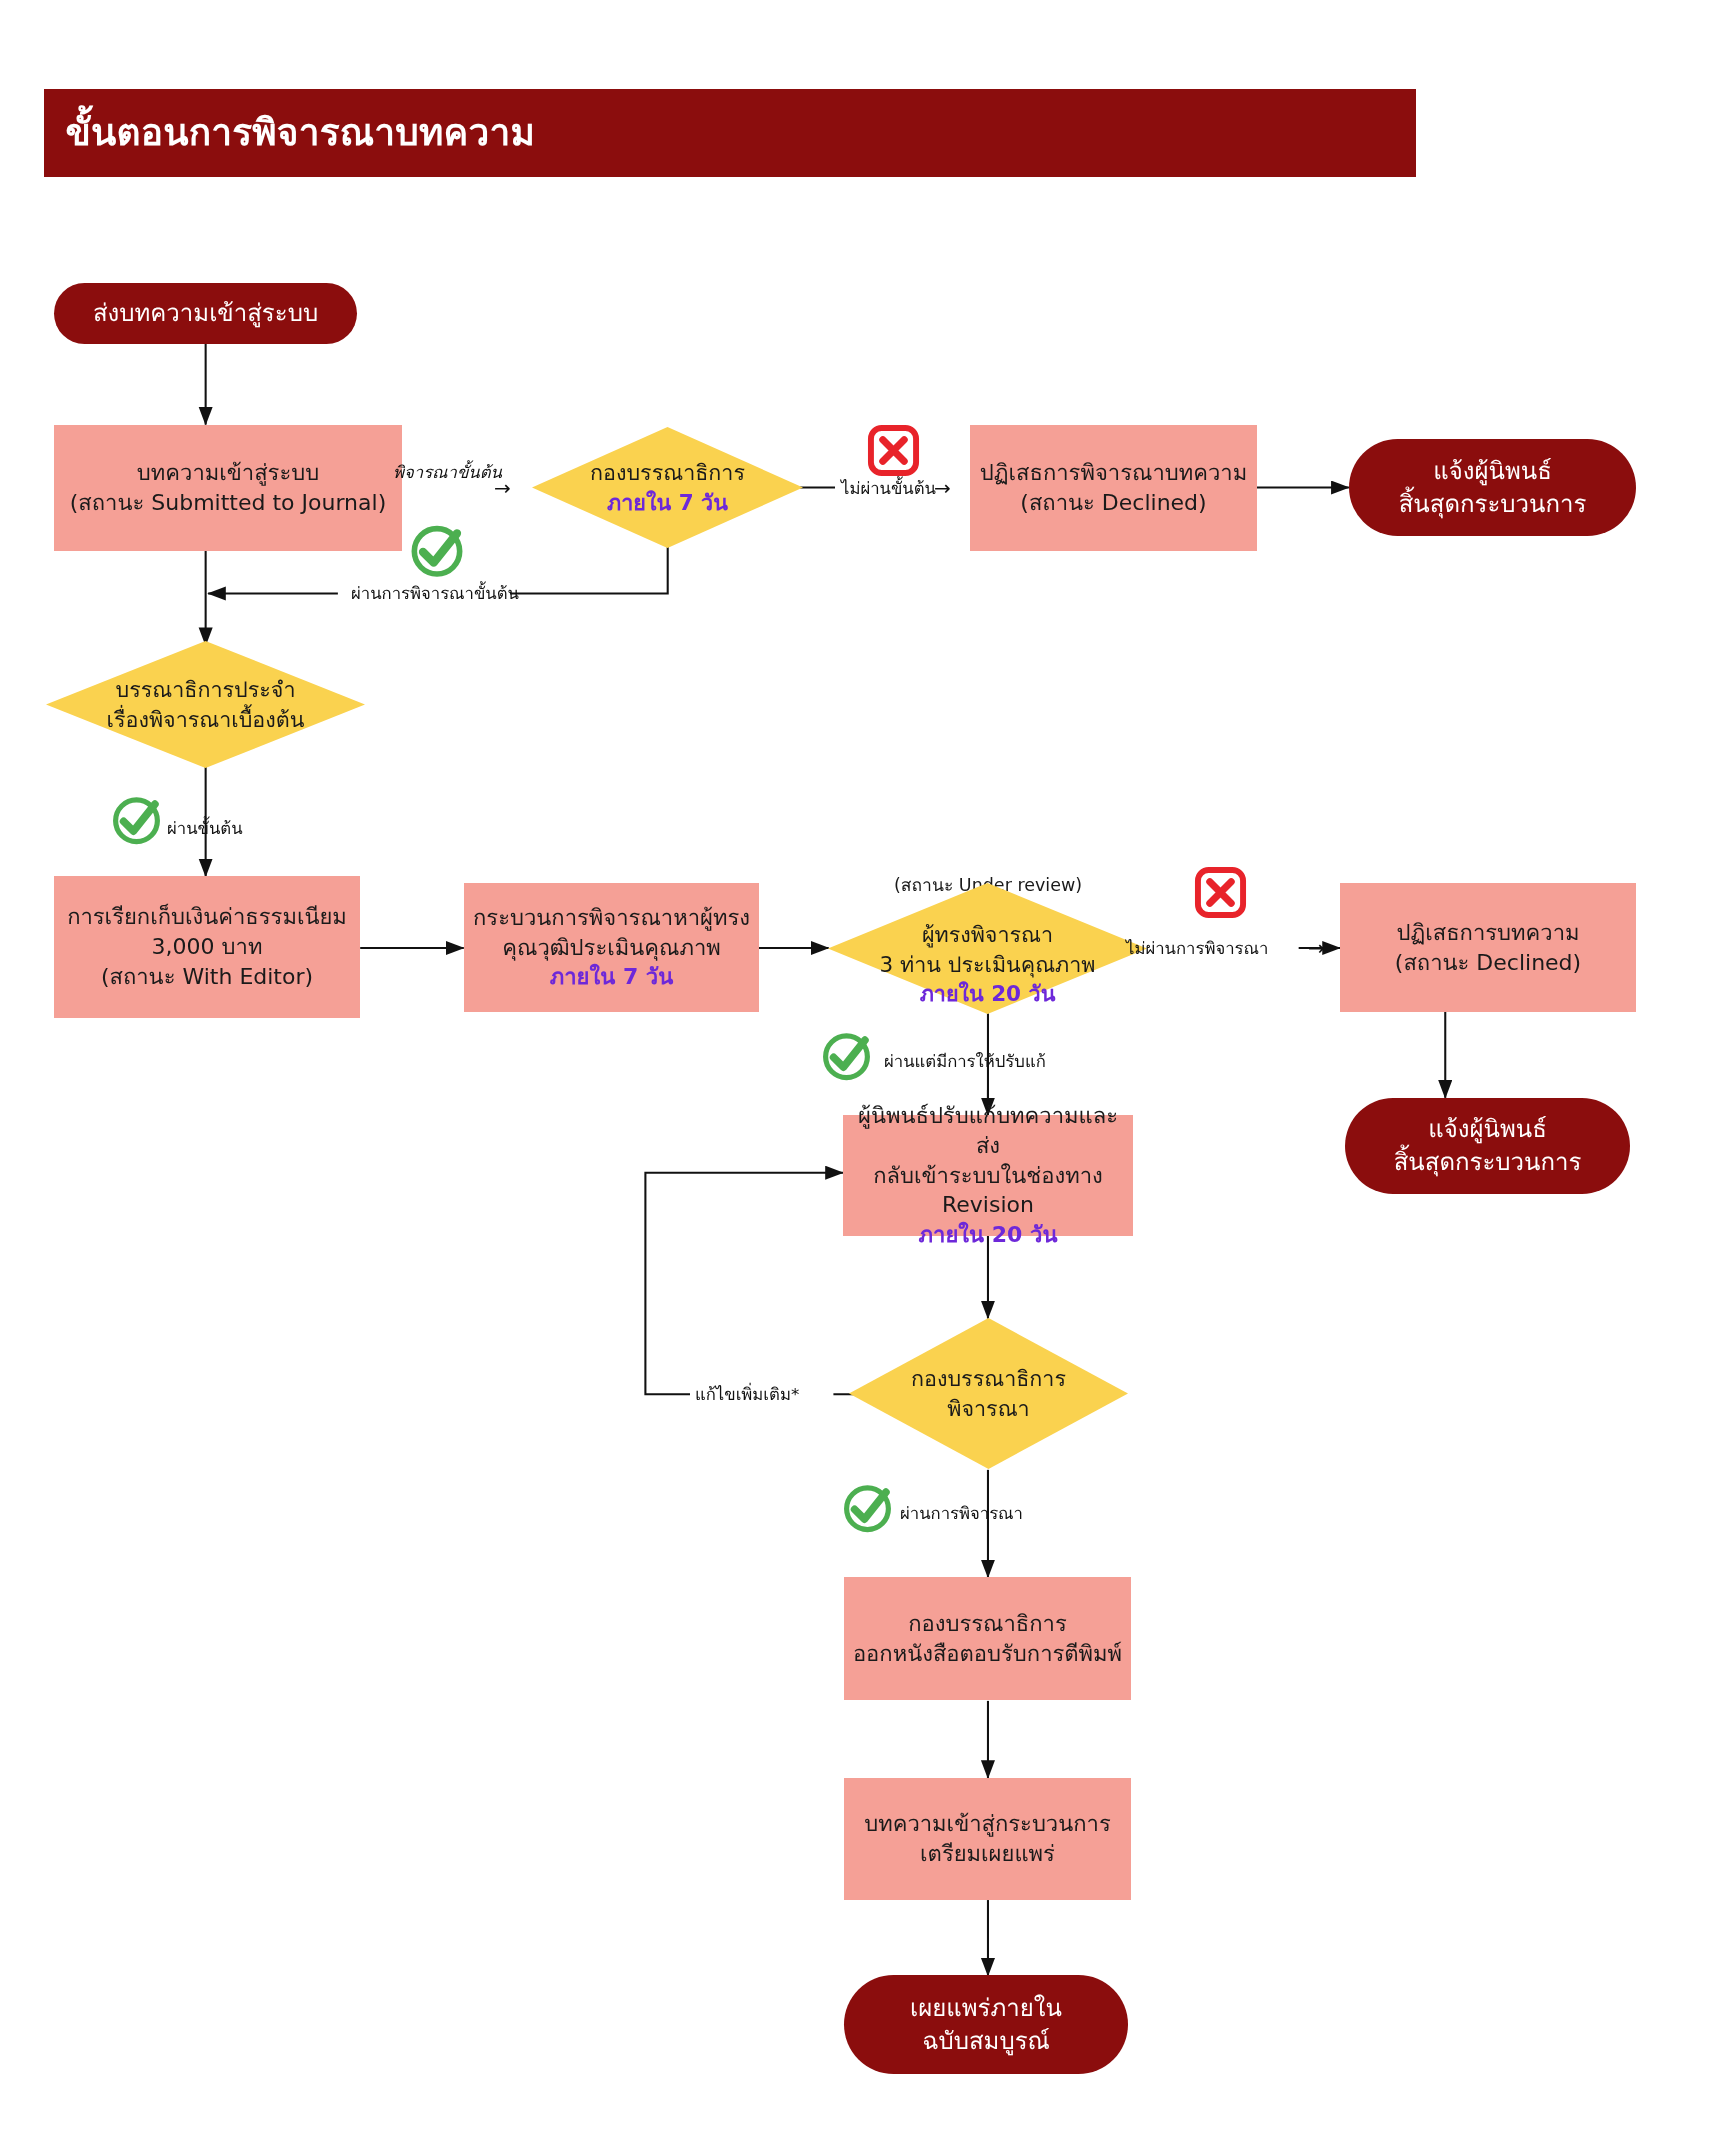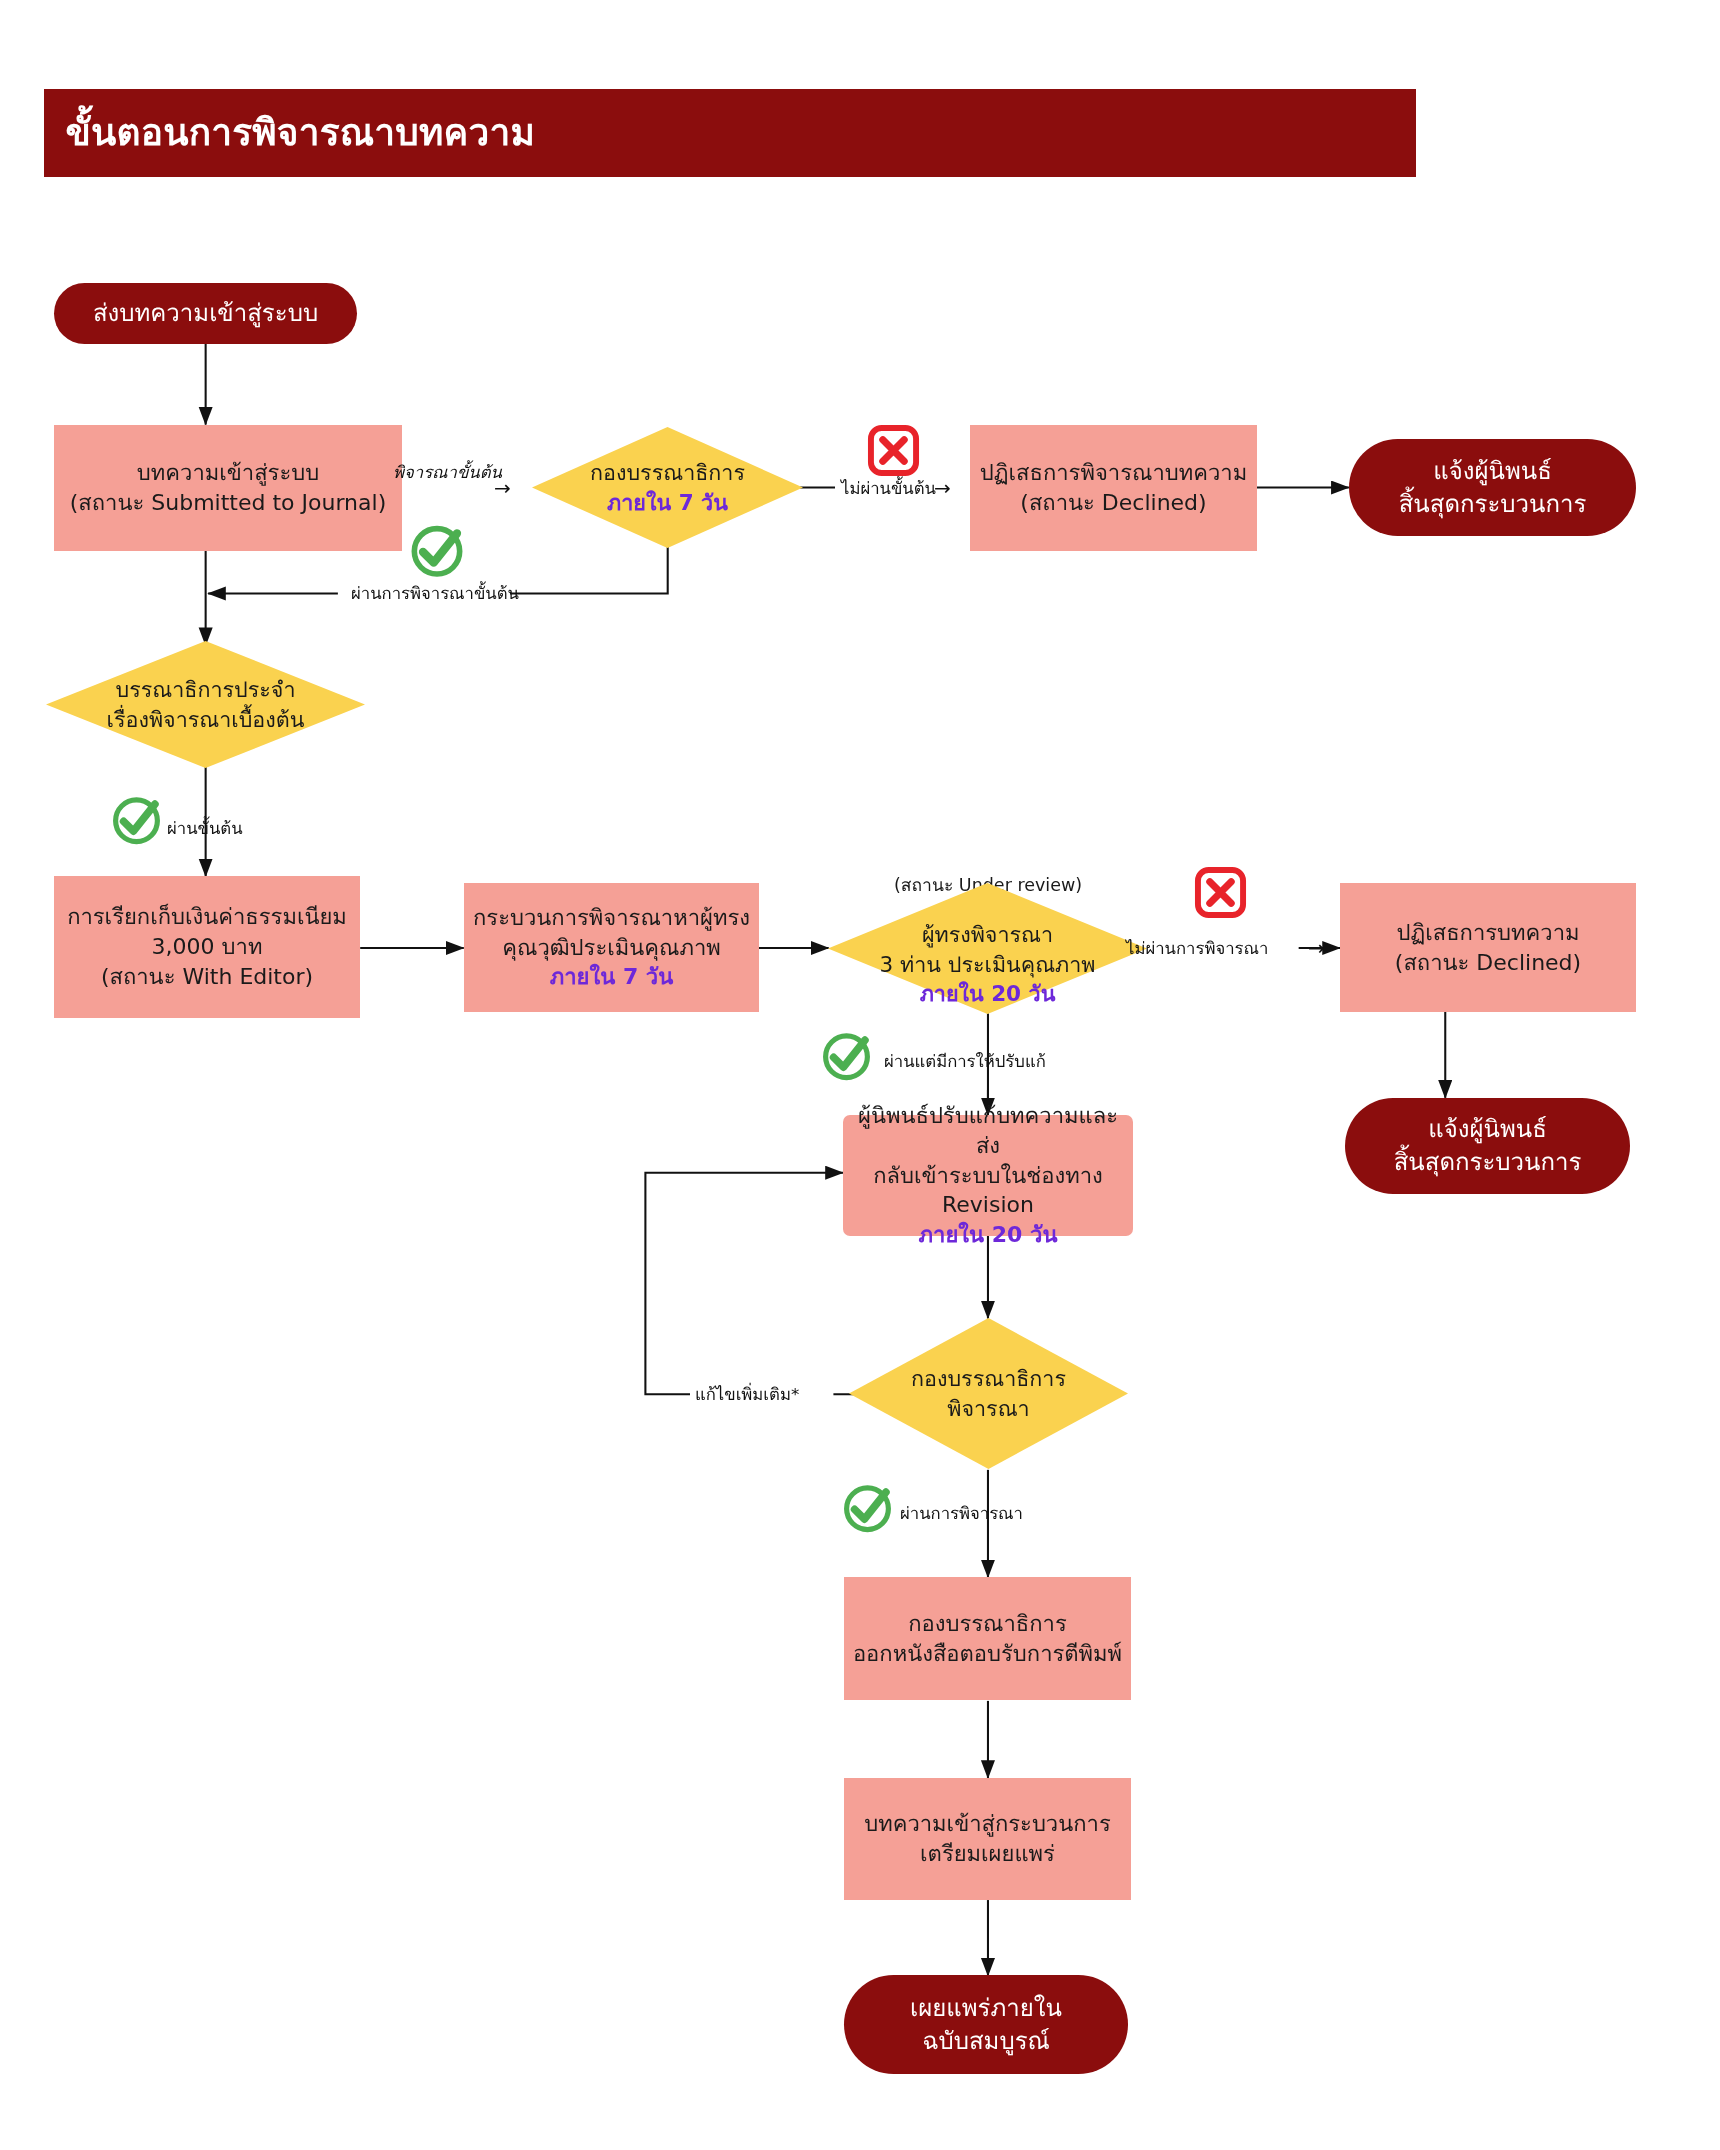--- a/index.html
+++ b/index.html
@@ -199,21 +199,21 @@
     </div>
   </div>
 
   <div class="node terminator" style="left:1345px;top:1098px;width:285px;height:96px;">
     <div class="inner">
       <div>แจ้งผู้นิพนธ์</div>
       <div>สิ้นสุดกระบวนการ</div>
     </div>
   </div>
 
-  <div class="node process" style="left:843px;top:1115px;width:290px;height:121px;border-radius:7px;">
+  <div class="node process" style="left:843px;top:1115px;width:290px;height:121px;">
     <div class="inner">
       <div>ผู้นิพนธ์ปรับแก้บทความและส่ง</div>
       <div>กลับเข้าระบบในช่องทาง</div>
       <div>Revision</div>
       <span class="days">ภายใน 20 วัน</span>
     </div>
   </div>
 
   <div class="decision-wrap" style="left:849px;top:1318px;width:279px;height:151px;">
     <div class="decision"></div>

